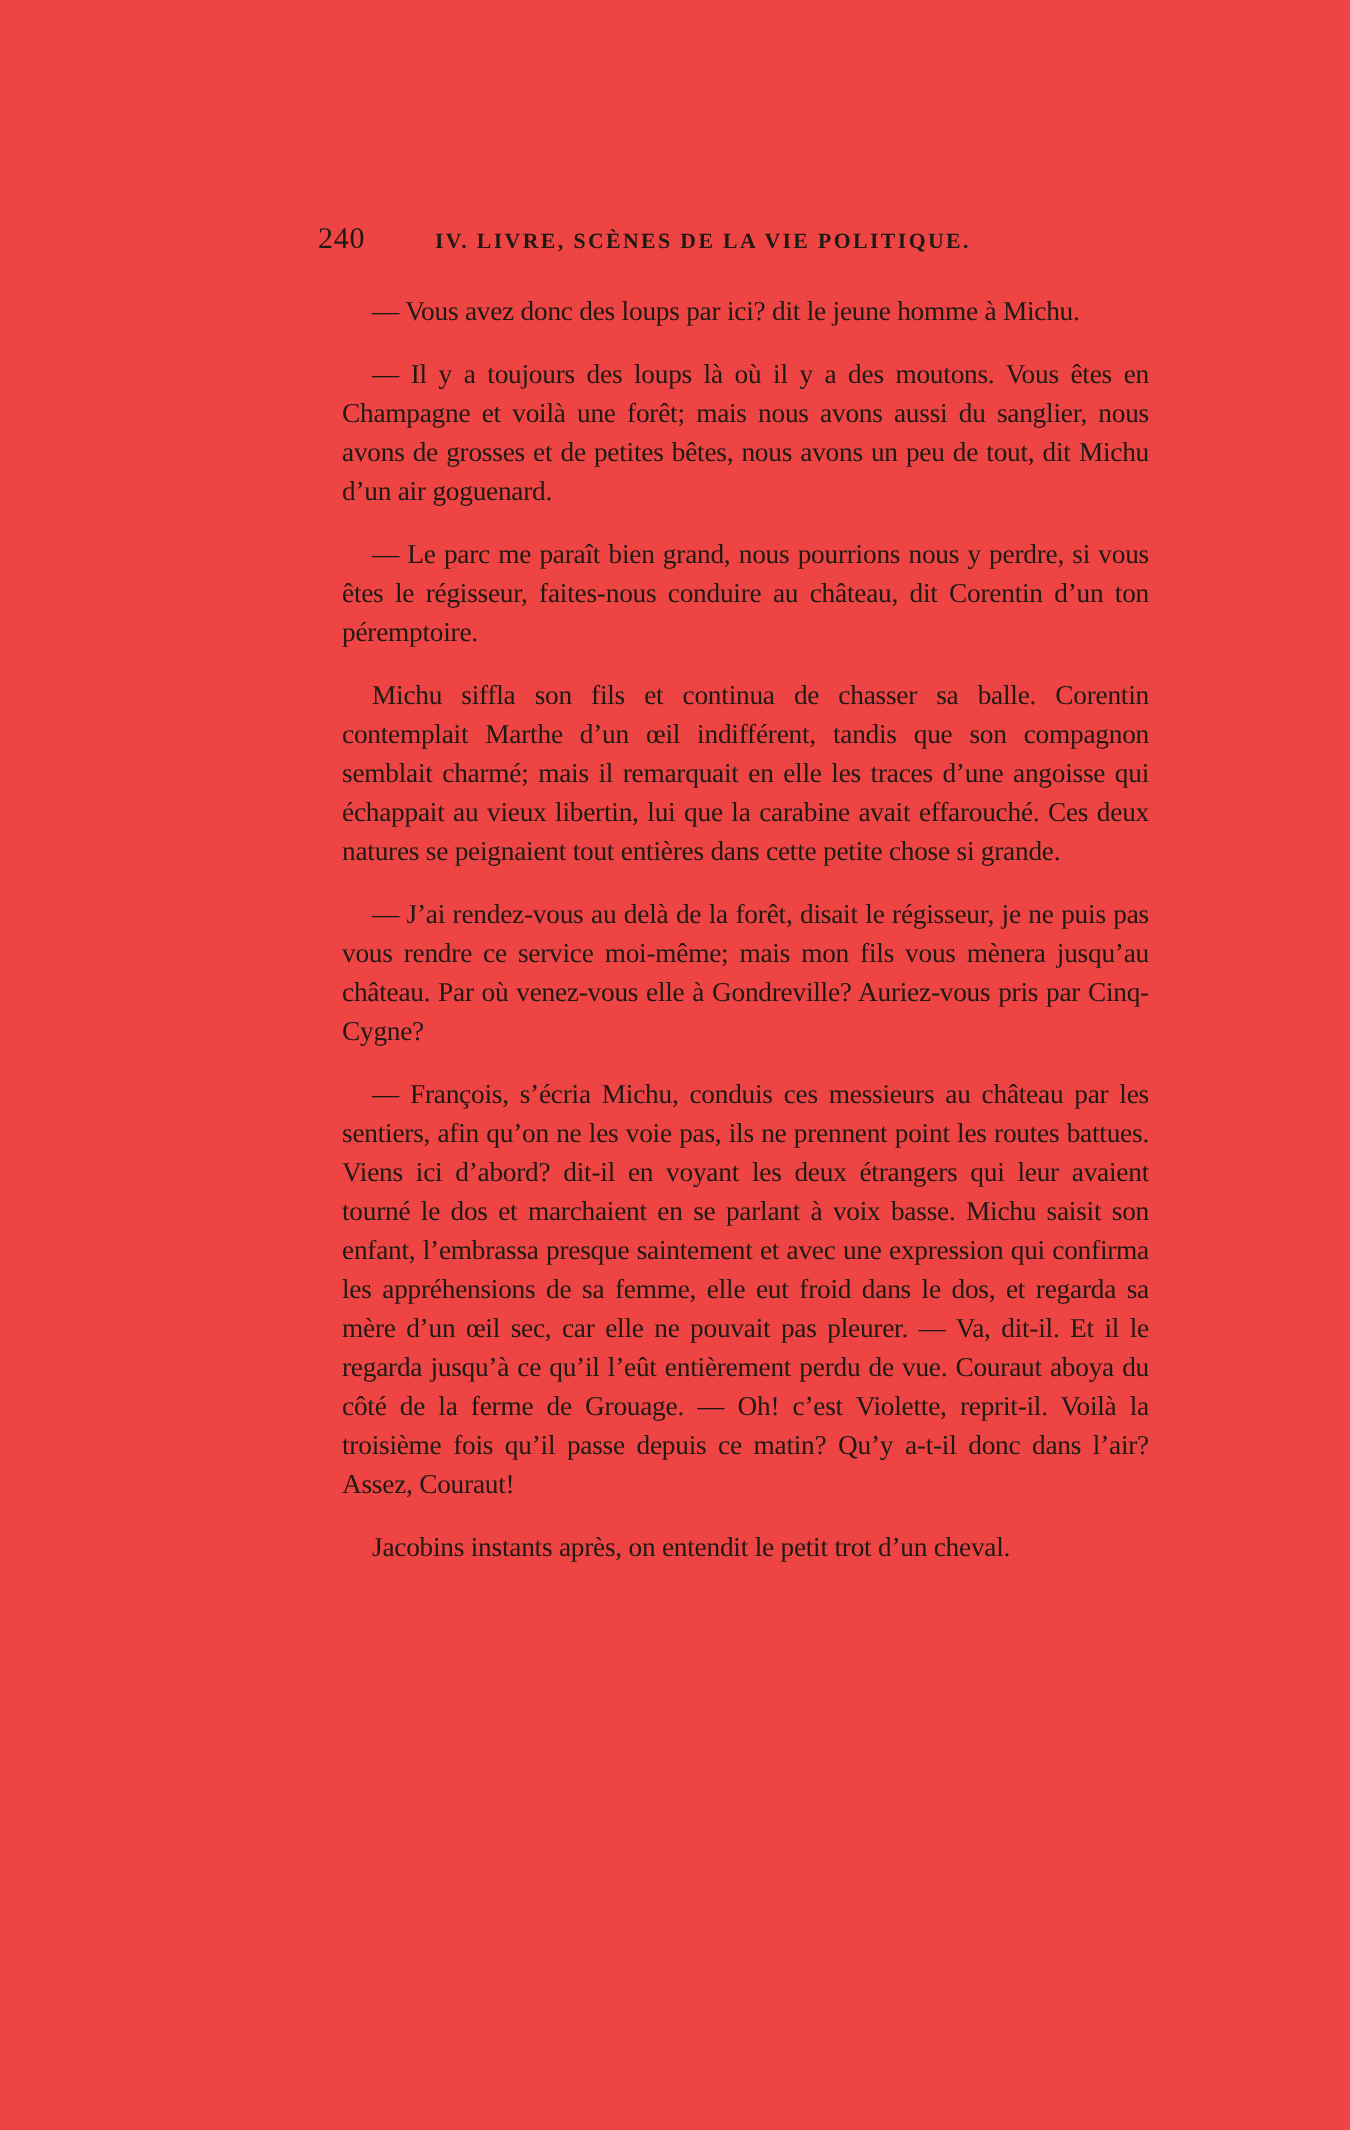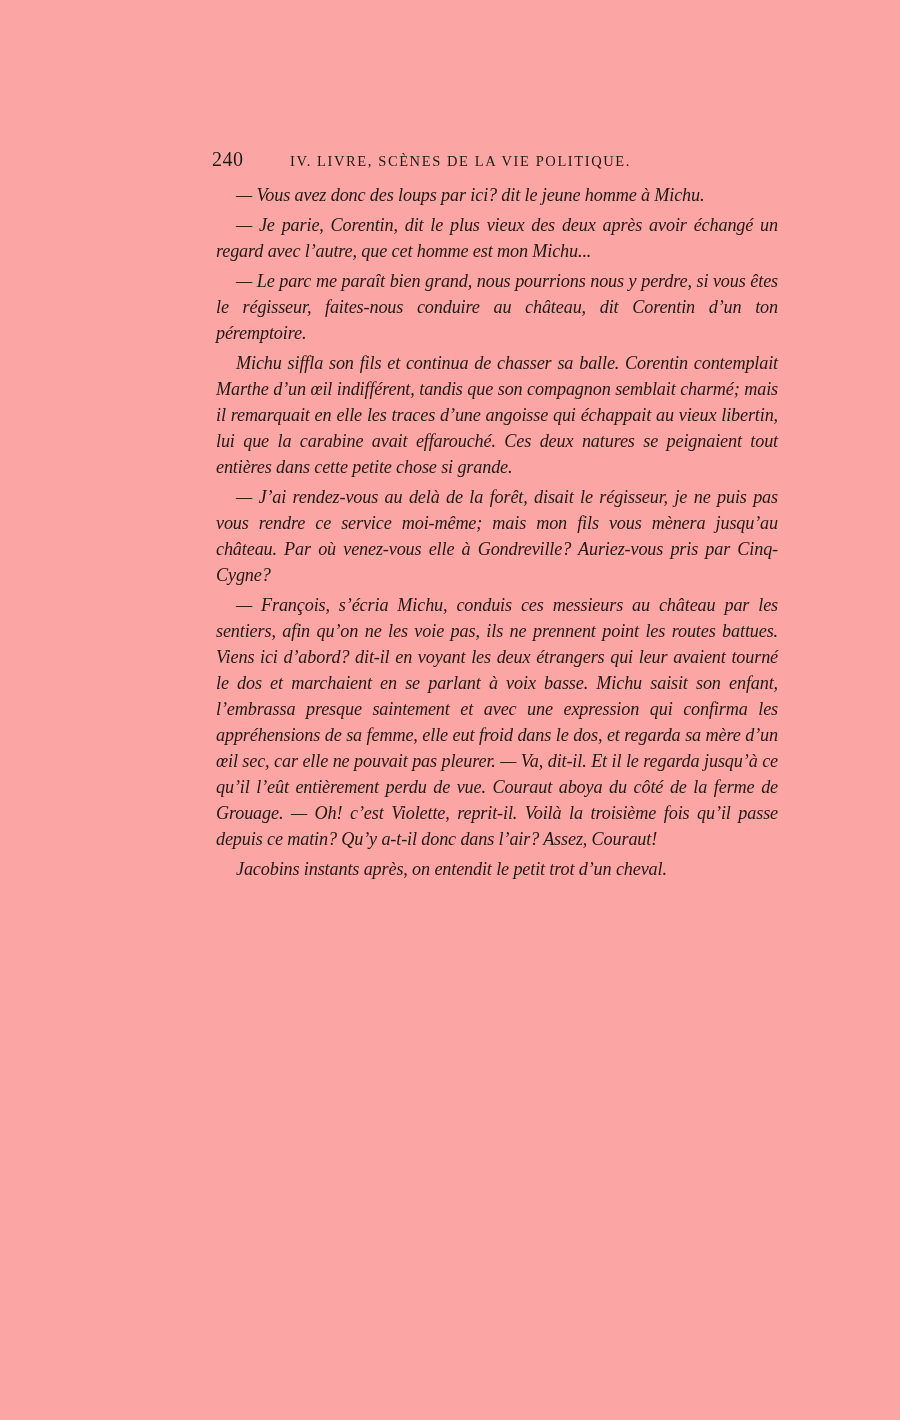--- a/index.html
+++ b/index.html
@@ -10,21 +10,21 @@
       width: 900px;
       height: 1420px;
       background: #fdf1c9;
       position: relative;
       overflow: hidden;
     }
     .page {
       position: absolute;
       left: 0; top: 0;
       width: 900px; height: 1420px;
-      background: #fca5a5;
+      background: #ef4444;
     }
     .text-block {
       position: absolute;
       left: 212px;
       top: 148px;
       width: 570px;
       font-family: "Liberation Serif", "DejaVu Serif", serif;
       color: #1e1a14;
     }
     .running-head {
@@ -33,46 +33,45 @@
       height: 30px;
       margin-bottom: 2px;
     }
     .page-number {
       font-size: 20px;
       width: 78px;
       letter-spacing: 0.5px;
     }
     .header-title {
       font-size: 14.5px;
-      font-weight: normal;
+      font-weight: bold;
       letter-spacing: 1.6px;
       text-transform: uppercase;
     }
     .para {
       font-size: 18.2px;
       line-height: 26px;
       text-align: justify;
-      margin: 4px;
+      margin: 16px;
       text-indent: 20px;
       font-stretch: condensed;
       letter-spacing: -0.15px;
       hyphens: manual;
-      font-style: italic;
     }
   </style>
 </head>
 <body>
 
 <div class="page">
   <div class="text-block">
     <div class="running-head">
       <span class="page-number">240</span>
       <span class="header-title">IV. LIVRE, SCÈNES DE LA VIE POLITIQUE.</span>
     </div>
     <p class="para">— Vous avez donc des loups par ici? dit le jeune homme à Michu.</p>
-    <p class="para">— Je parie, Corentin, dit le plus vieux des deux après avoir échangé un regard avec l’autre, que cet homme est mon Michu...</p>
+    <p class="para">— Il y a toujours des loups là où il y a des moutons. Vous êtes en Champagne et voilà une forêt; mais nous avons aussi du sanglier, nous avons de grosses et de petites bêtes, nous avons un peu de tout, dit Michu d’un air goguenard.</p>
     <p class="para">— Le parc me paraît bien grand, nous pourrions nous y perdre, si vous êtes le régisseur, faites-nous conduire au château, dit Corentin d’un ton péremptoire.</p>
     <p class="para">Michu siffla son fils et continua de chasser sa balle. Corentin contemplait Marthe d’un œil indifférent, tandis que son compagnon semblait charmé; mais il remarquait en elle les traces d’une angoisse qui échappait au vieux libertin, lui que la carabine avait effarouché. Ces deux natures se peignaient tout entières dans cette petite chose si grande.</p>
     <p class="para">— J’ai rendez-vous au delà de la forêt, disait le régisseur, je ne puis pas vous rendre ce service moi-même; mais mon fils vous mènera jusqu’au château. Par où venez-vous elle à Gondreville? Auriez-vous pris par Cinq-Cygne?</p>
     <p class="para">— François, s’écria Michu, conduis ces messieurs au château par les sentiers, afin qu’on ne les voie pas, ils ne prennent point les routes battues. Viens ici d’abord? dit-il en voyant les deux étrangers qui leur avaient tourné le dos et marchaient en se parlant à voix basse. Michu saisit son enfant, l’embrassa presque saintement et avec une expression qui confirma les appréhensions de sa femme, elle eut froid dans le dos, et regarda sa mère d’un œil sec, car elle ne pouvait pas pleurer. — Va, dit-il. Et il le regarda jusqu’à ce qu’il l’eût entièrement perdu de vue. Couraut aboya du côté de la ferme de Grouage. — Oh! c’est Violette, reprit-il. Voilà la troisième fois qu’il passe depuis ce matin? Qu’y a-t-il donc dans l’air? Assez, Couraut!</p>
     <p class="para">Jacobins instants après, on entendit le petit trot d’un cheval.</p>
   </div>
 </div>
 
 </body></html>

